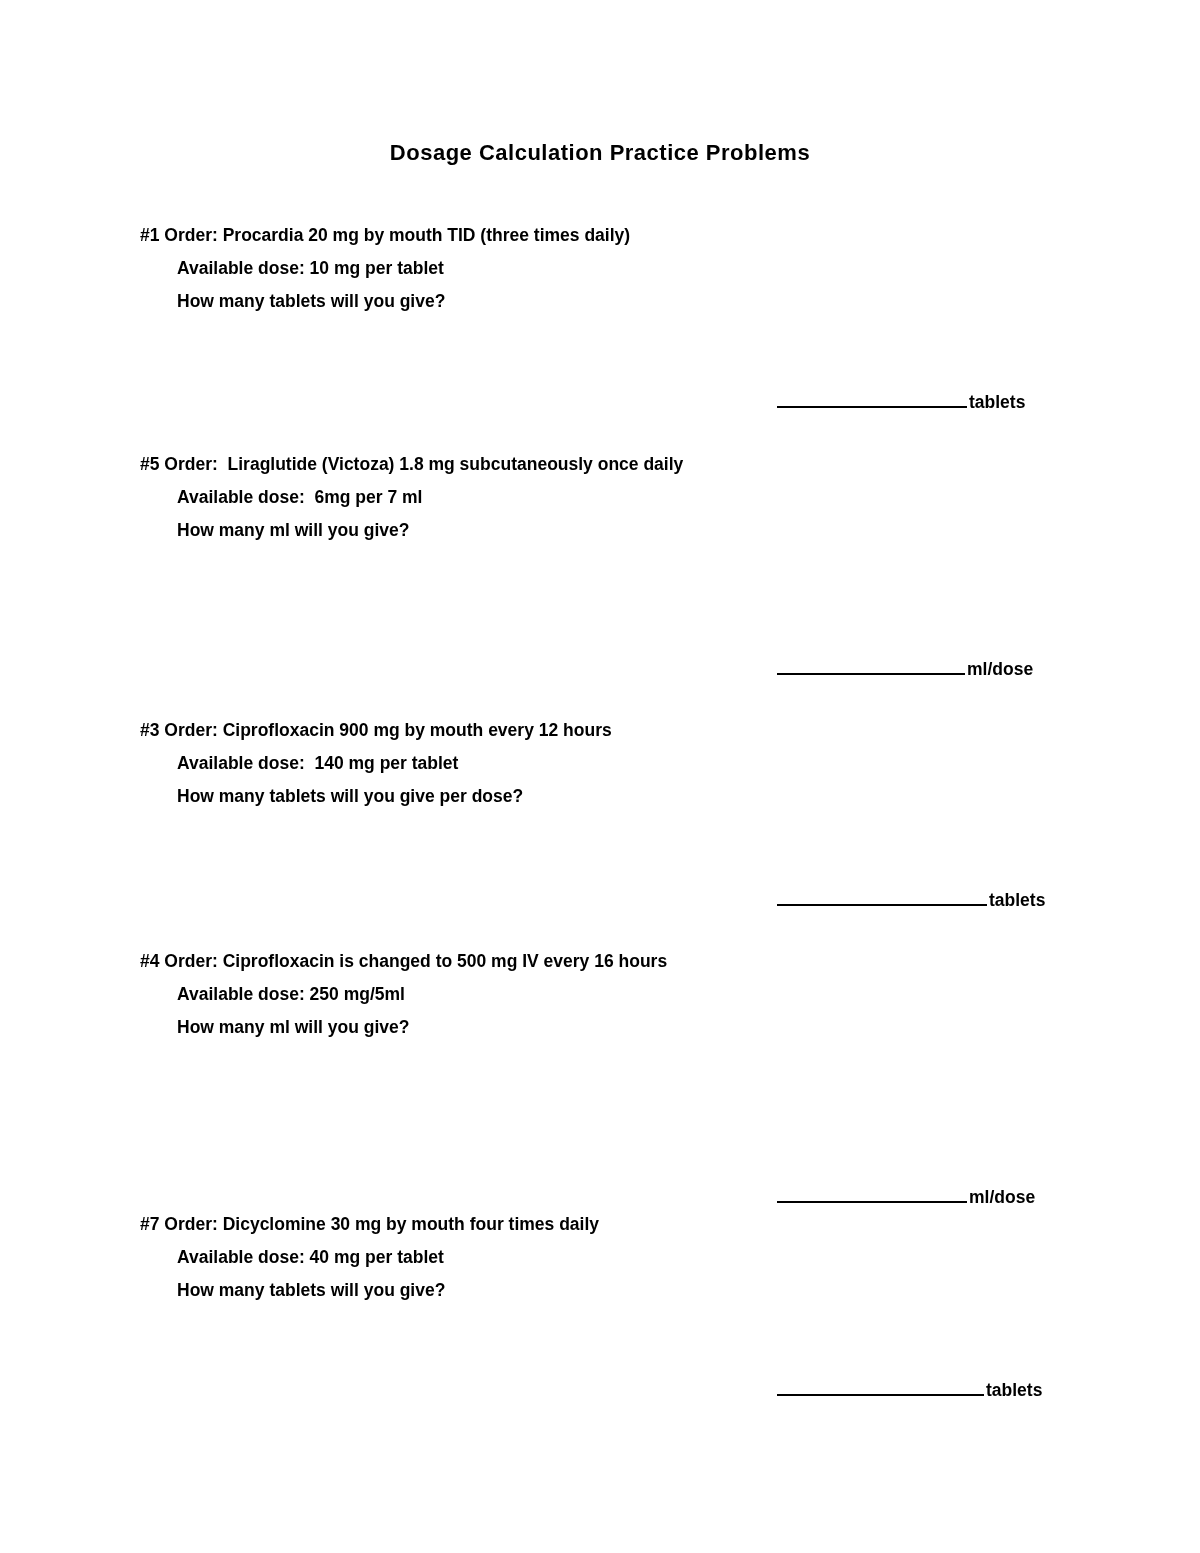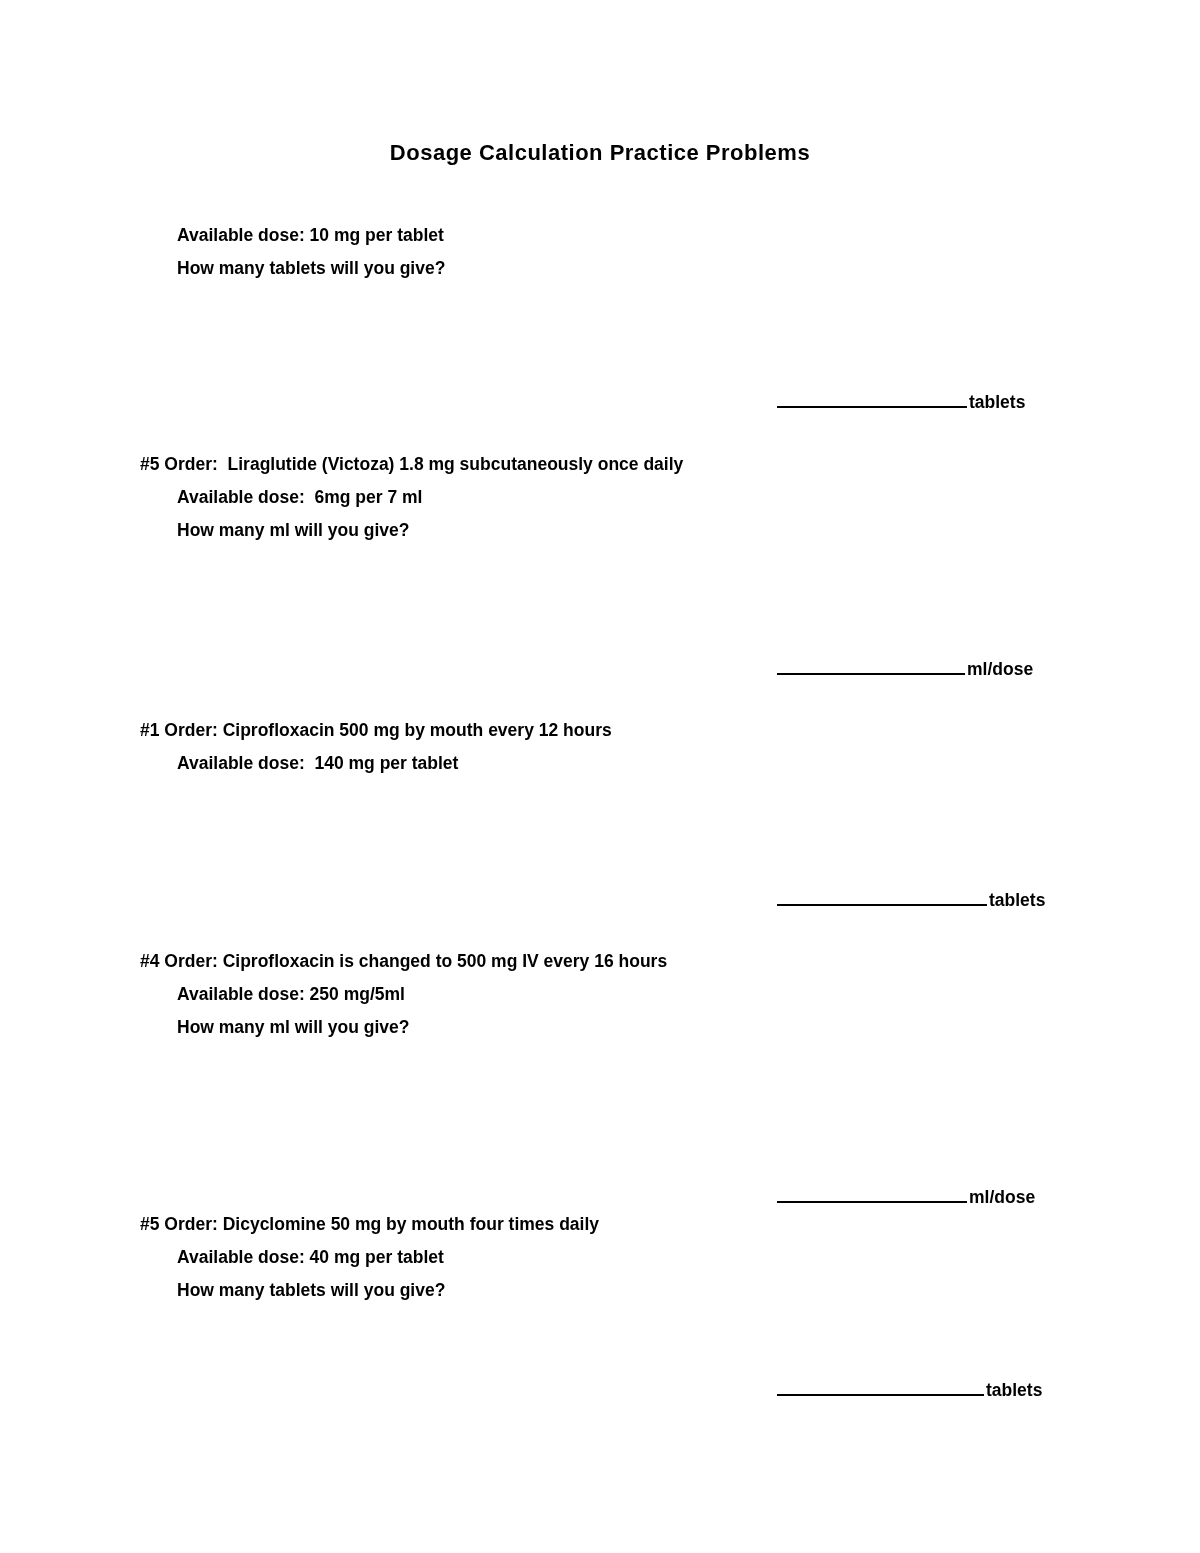--- a/index.html
+++ b/index.html
@@ -57,55 +57,57 @@
   }
 </style>
 </head>
 <body>
 
 <div class="page">
 
   <h1 class="title">Dosage Calculation Practice Problems</h1>
 
   <section class="problem" style="top:219px">
+    <div class="line">#1 Order: Procardia 20 mg by mouth TID (three times daily)</div>
     <div class="line indent">Available dose: 10 mg per tablet</div>
     <div class="line indent">How many tablets will you give?</div>
   </section>
   <div class="answer" style="top:386px">
     <span class="blank" style="width:190px"></span><span class="unit">tablets</span>
   </div>
 
   <section class="problem" style="top:448px">
     <div class="line">#5 Order:  Liraglutide (Victoza) 1.8 mg subcutaneously once daily</div>
     <div class="line indent">Available dose:  6mg per 7 ml</div>
     <div class="line indent">How many ml will you give?</div>
   </section>
   <div class="answer" style="top:653px">
     <span class="blank" style="width:188px"></span><span class="unit">ml/dose</span>
   </div>
 
   <section class="problem" style="top:714px">
-    <div class="line">#1 Order: Ciprofloxacin 500 mg by mouth every 12 hours</div>
+    <div class="line">#3 Order: Ciprofloxacin 900 mg by mouth every 12 hours</div>
     <div class="line indent">Available dose:  140 mg per tablet</div>
+    <div class="line indent">How many tablets will you give per dose?</div>
   </section>
   <div class="answer" style="top:884px">
     <span class="blank" style="width:210px"></span><span class="unit">tablets</span>
   </div>
 
   <section class="problem" style="top:945px">
     <div class="line">#4 Order: Ciprofloxacin is changed to 500 mg IV every 16 hours</div>
     <div class="line indent">Available dose: 250 mg/5ml</div>
     <div class="line indent">How many ml will you give?</div>
   </section>
   <div class="answer" style="top:1181px">
     <span class="blank" style="width:190px"></span><span class="unit">ml/dose</span>
   </div>
 
   <section class="problem" style="top:1208px">
-    <div class="line">#5 Order: Dicyclomine 50 mg by mouth four times daily</div>
+    <div class="line">#7 Order: Dicyclomine 30 mg by mouth four times daily</div>
     <div class="line indent">Available dose: 40 mg per tablet</div>
     <div class="line indent">How many tablets will you give?</div>
   </section>
   <div class="answer" style="top:1374px">
     <span class="blank" style="width:207px"></span><span class="unit">tablets</span>
   </div>
 
 </div>
 
 </body></html>

